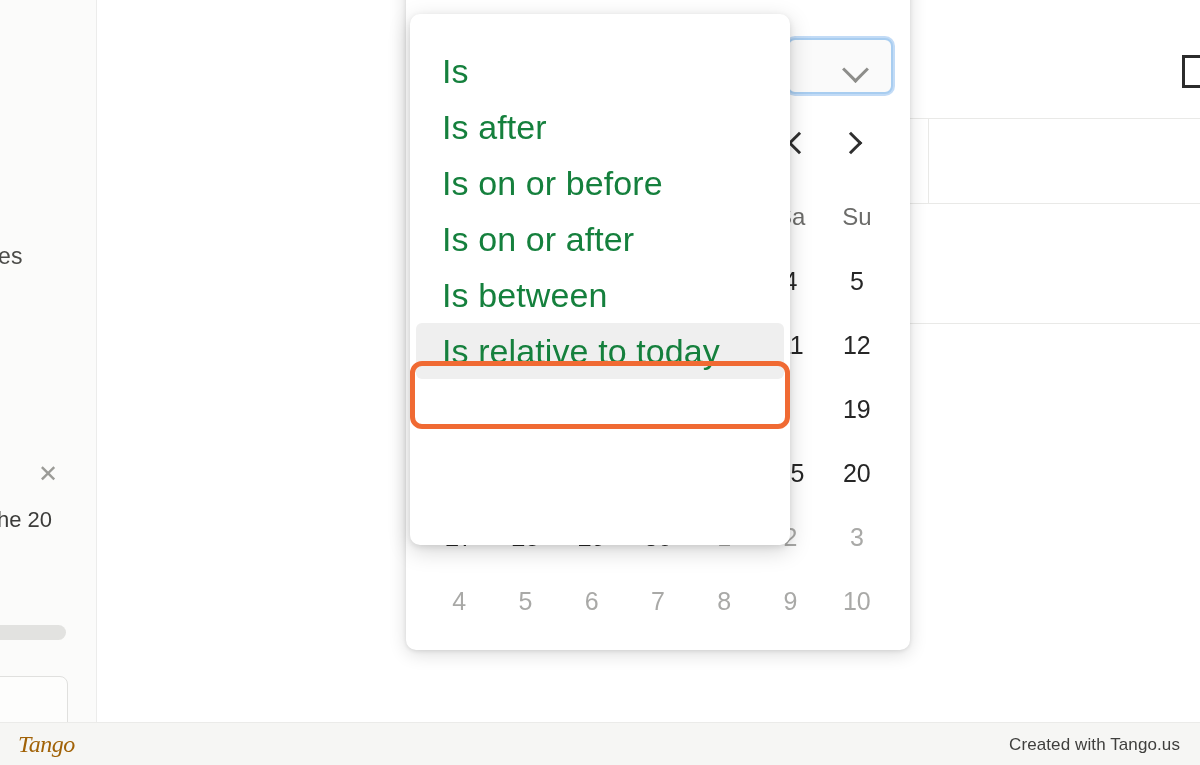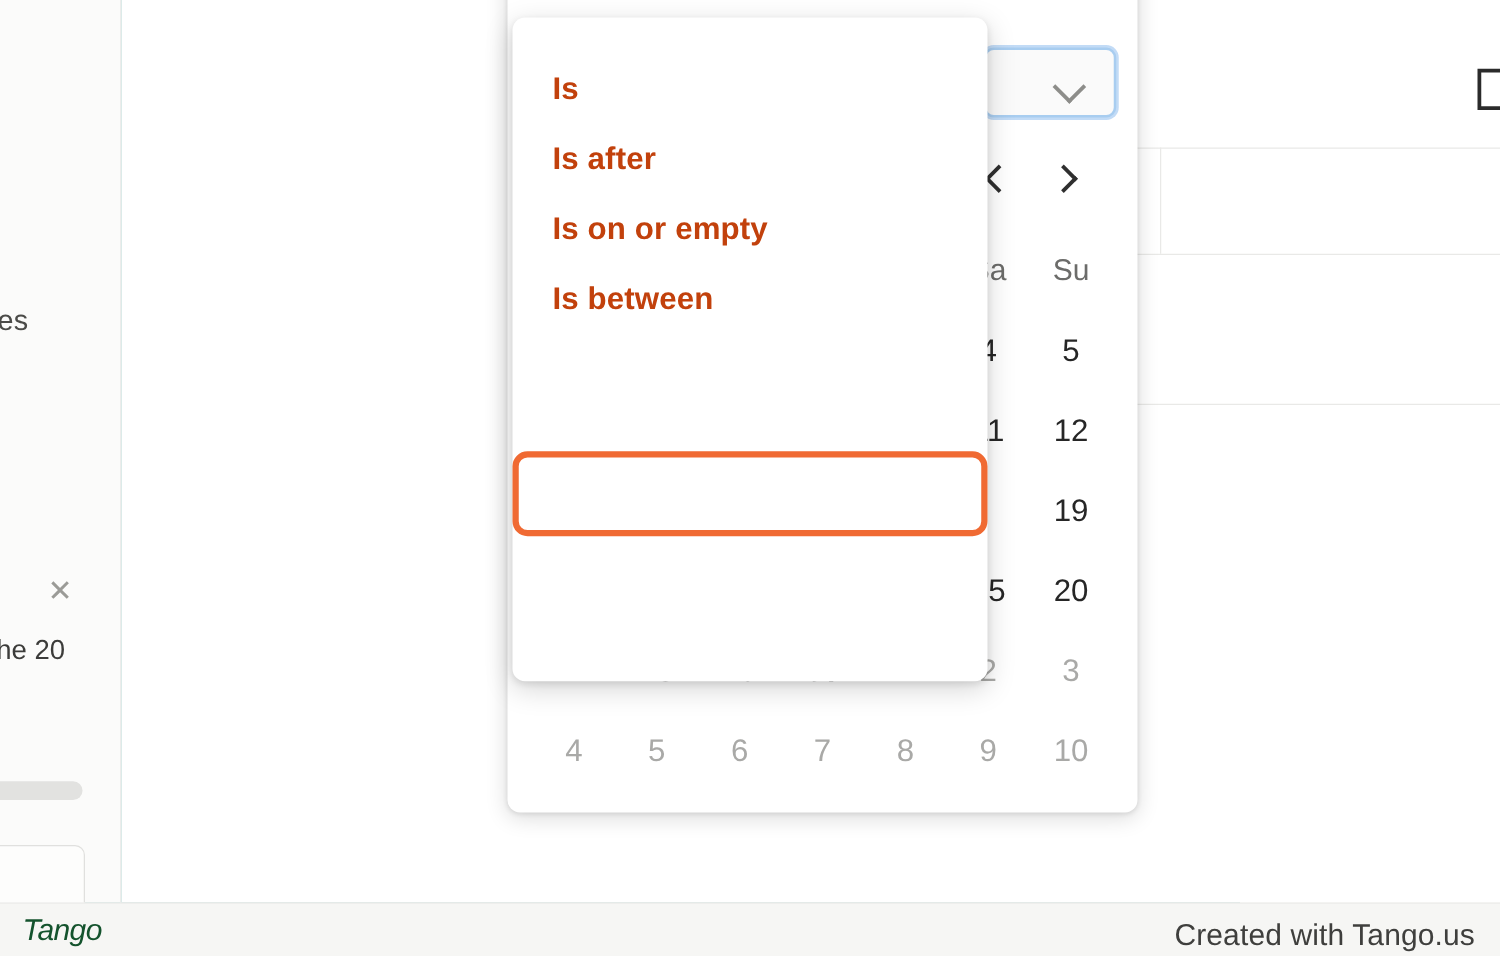--- a/index.html
+++ b/index.html
@@ -251,25 +251,24 @@
     left: 0;
     top: 29px;
     width: 100%;
   }
   .op-item {
     height: 56px;
     display: flex;
     align-items: center;
     padding-left: 32px;
     box-sizing: border-box;
-    font-size: 25px;
-    color: #c2410c;
+    font-size: 34px;
+    color: #15803d;
     letter-spacing: .1px;
     white-space: nowrap;
-    font-weight: bold;
   }
   .op-item.active {
     background: #efefef;
     border-radius: 6px;
     margin: 0 6px;
     padding-left: 26px;
   }
 
   
   .tango-ring {
@@ -292,40 +291,40 @@
     width: 1200px;
     height: 43px;
     background: #f6f6f4;
     border-top: 1px solid #ebebe9;
     box-sizing: border-box;
   }
   .tango-logo {
     position: absolute;
     left: 18px;
     top: 8px;
-    font-family: Liberation Sans, sans-serif;
+    font-family: Liberation Serif, serif;
     font-style: italic;
     font-size: 24px;
-    color: #14532d;
+    color: #a16207;
     letter-spacing: -.5px;
   }
   .tango-logo::after {
     content: "";
     position: absolute;
     left: 2px;
     bottom: 4px;
     width: 72px;
     height: 2px;
     background: transparent;
   }
   .tango-credit {
     position: absolute;
     right: 20px;
     top: 12px;
-    font-size: 24px;
+    font-size: 17px;
     color: #3f3f3d;
     letter-spacing: .1px;
   }
 </style>
 </head>
 <body>
 
 <div id="screen">
 
   <div class="app-bg">
@@ -432,22 +431,24 @@
             <div class="dp-cell muted">10</div>
           </div>
         </div>
     </div>
   </div>
 
   <div class="op-menu">
     <div class="op-list" id="op-list">
         <div class="op-item">Is</div>
         <div class="op-item">Is after</div>
-        <div class="op-item">Is on or empty</div>
+        <div class="op-item">Is on or before</div>
+        <div class="op-item">Is on or after</div>
         <div class="op-item">Is between</div>
+        <div class="op-item active">Is relative to today</div>
       </div>
   </div>
 
   <div class="tango-ring"></div>
 
   <div class="tango-bar">
     <div class="tango-logo">Tango</div>
     <div class="tango-credit">Created with Tango.us</div>
   </div>
 

